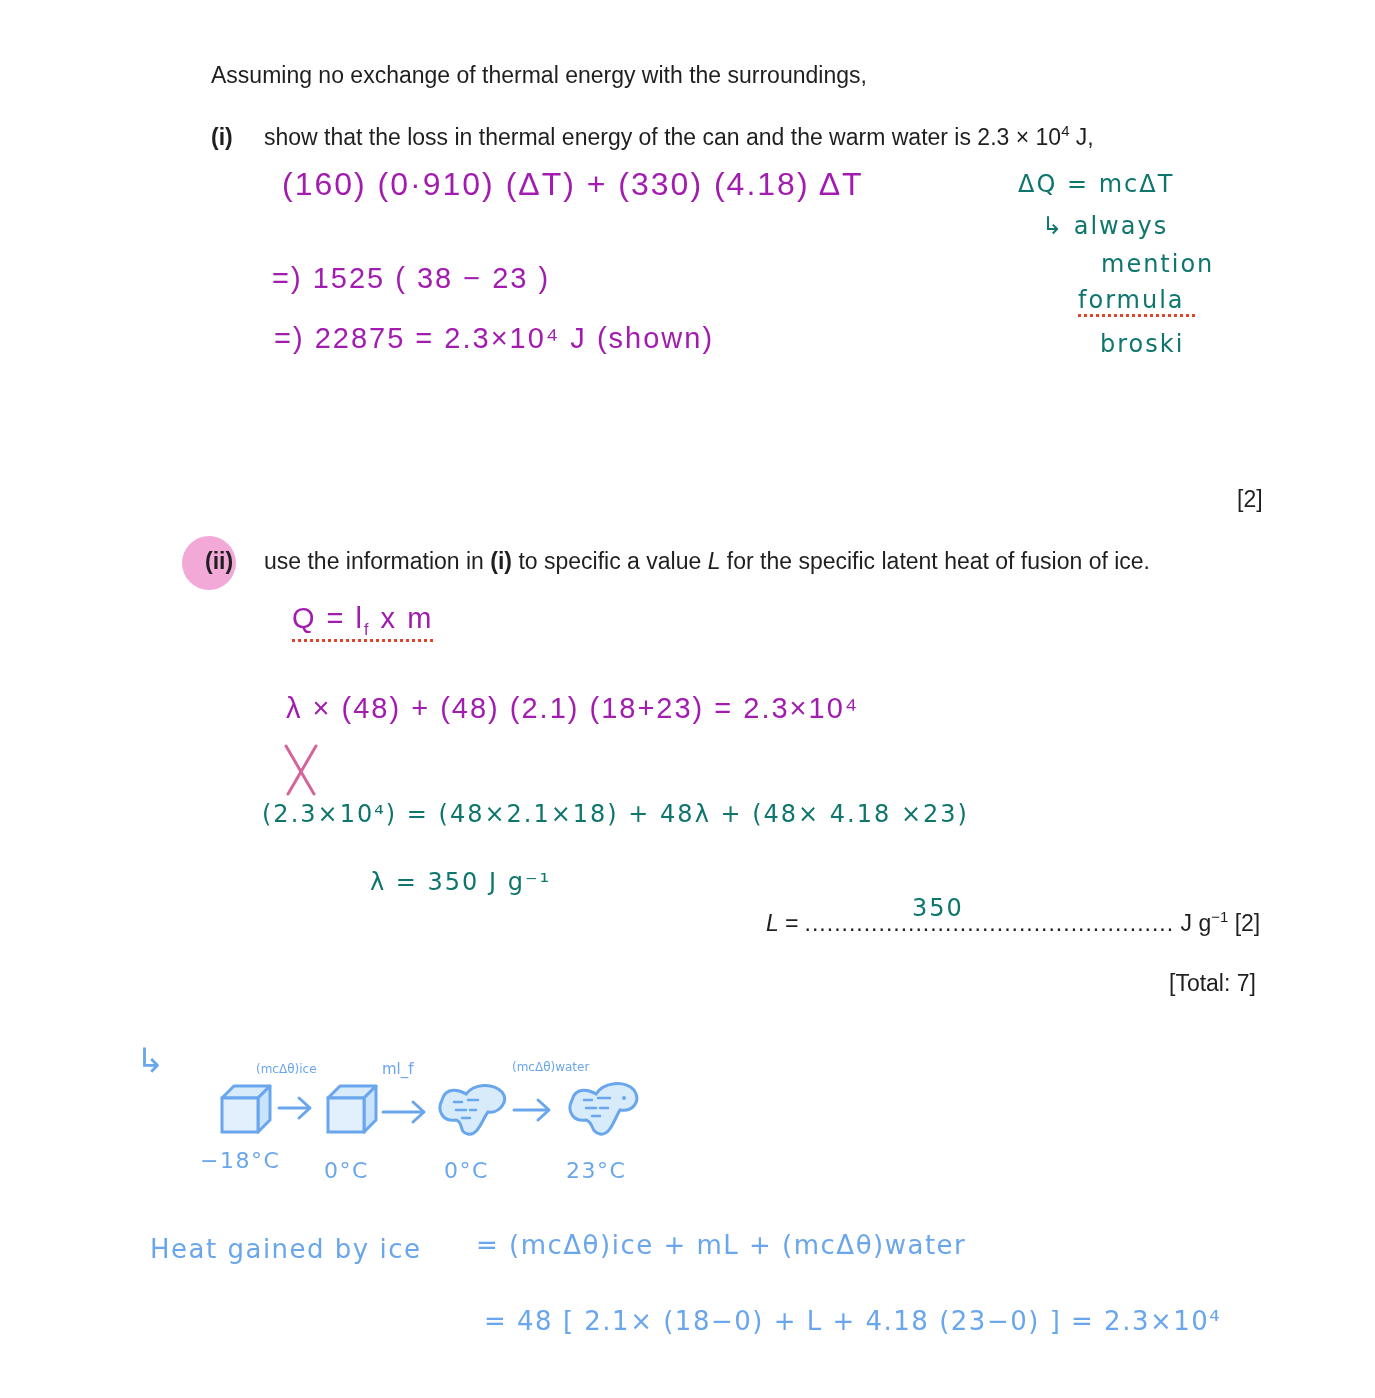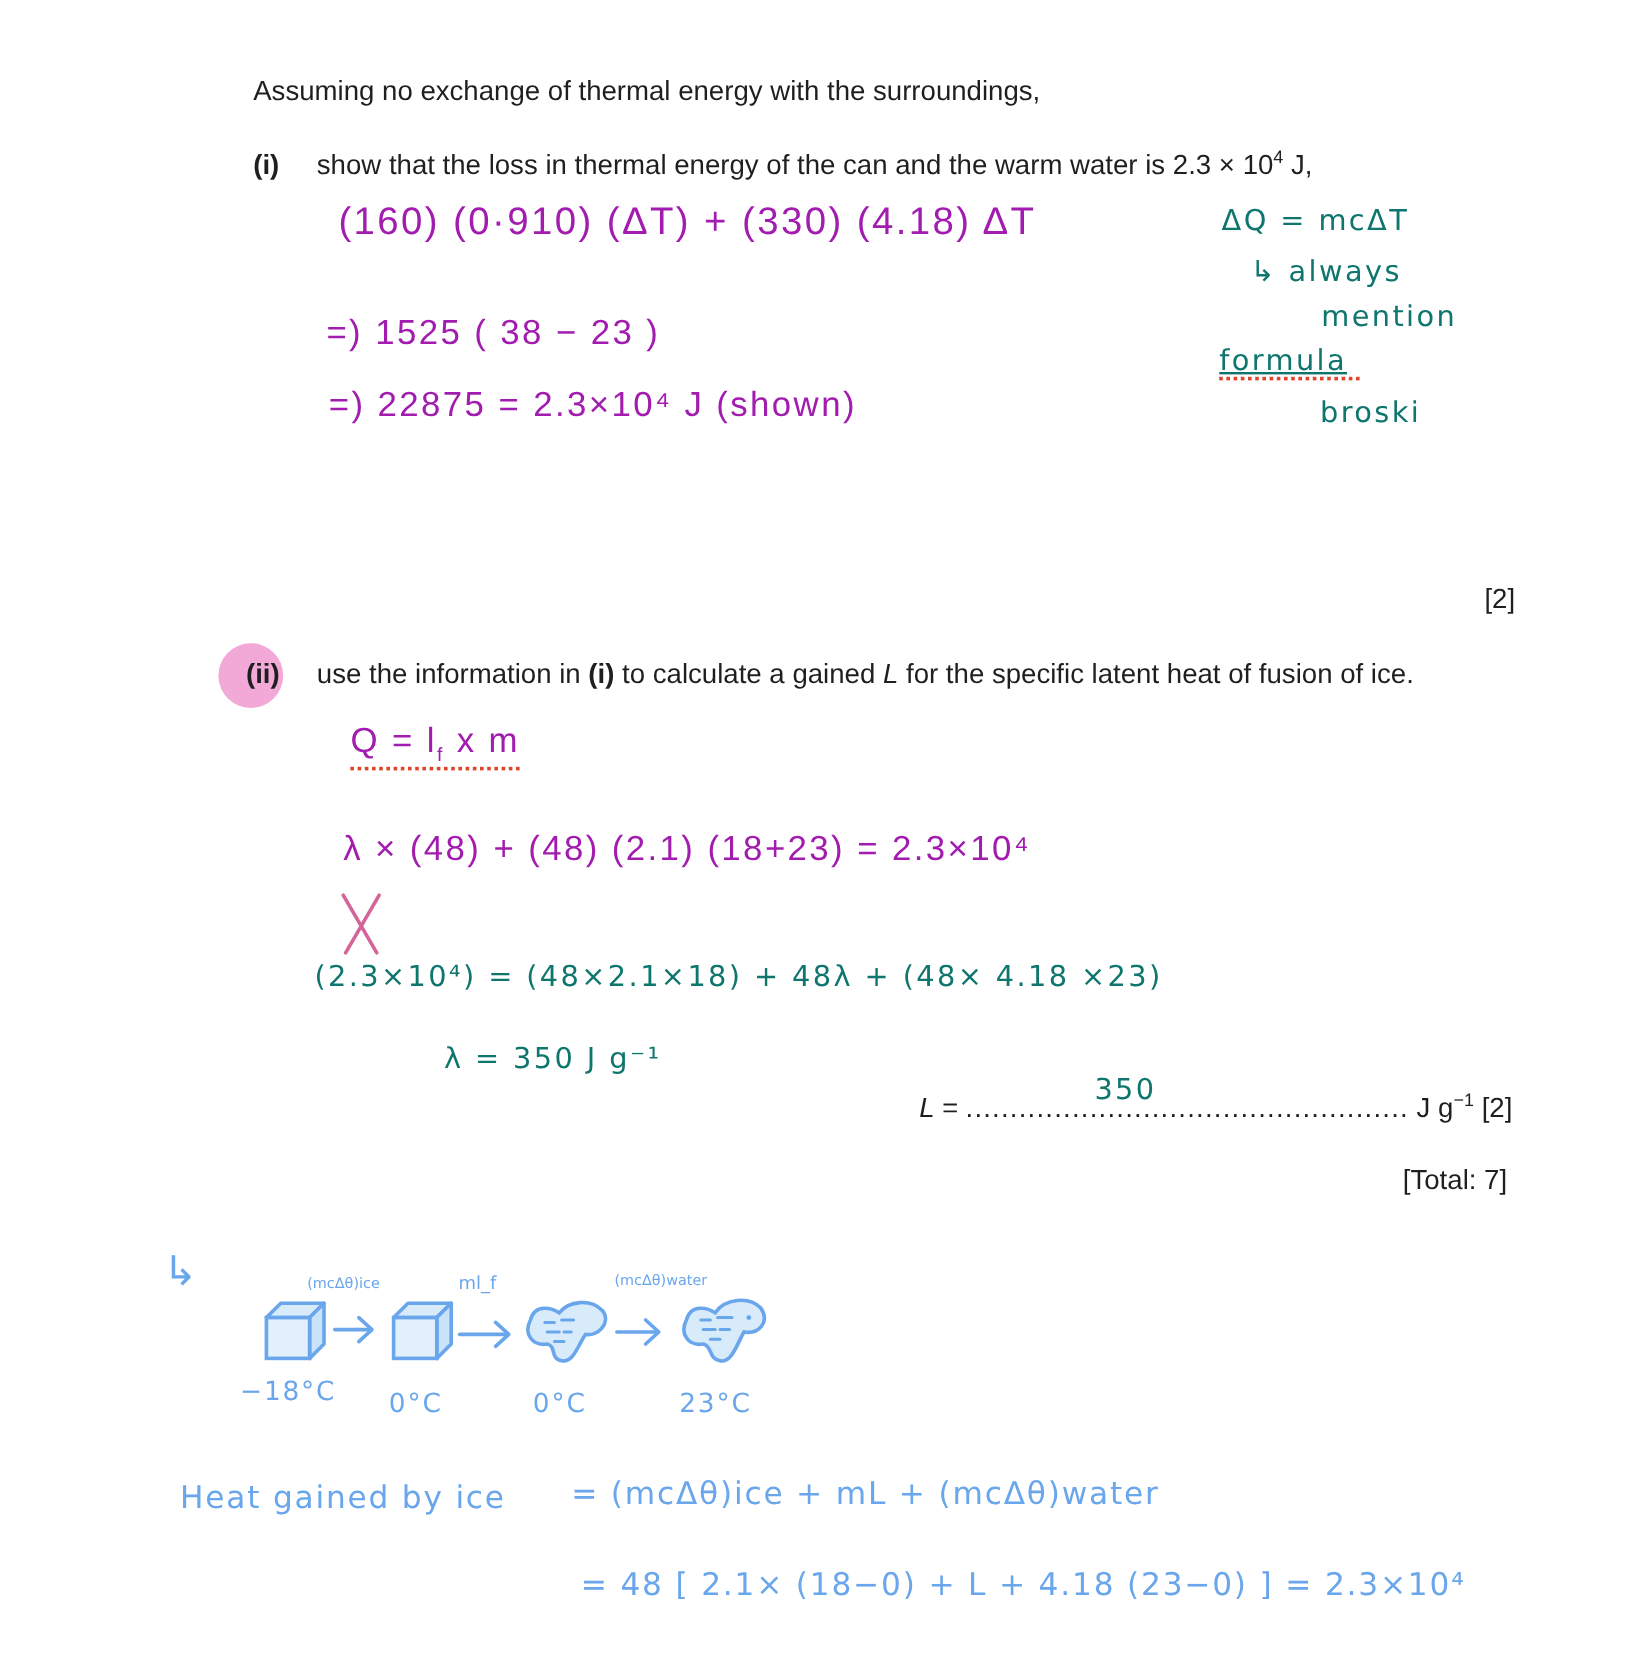--- a/index.html
+++ b/index.html
@@ -28,29 +28,29 @@
   <span>show that the loss in thermal energy of the can and the warm water is 2.3 × 10</span><sup>4</sup><span> J,</span>
 </div>
 
 <div class="abs hand-black" style="left:282px; top:166px; font-size:32px;">(160) (0·910) (ΔT) + (330) (4.18) ΔT</div>
 <div class="abs hand-black" style="left:272px; top:262px;">=) 1525 ( 38 − 23 )</div>
 <div class="abs hand-black" style="left:274px; top:322px;">=) 22875 = 2.3×10⁴ J (shown)</div>
 
 <div class="abs hand-pink" style="left:1018px; top:170px;">ΔQ = mcΔT</div>
 <div class="abs hand-pink" style="left:1042px; top:212px;">↳ always</div>
 <div class="abs hand-pink" style="left:1101px; top:250px;">mention</div>
-<div class="abs hand-pink dotted-red" style="left:1016px; top:286px; padding-right:10px;text-decoration:underline;">formula</div>
+<div class="abs hand-pink dotted-red" style="left:1078px; top:286px; padding-right:10px;">formula</div>
 <div class="abs hand-pink" style="left:1100px; top:330px;">broski</div>
 
 <div class="abs print" style="left:1237px; top:486px;">[2]</div>
 
 <div class="highlight-circle" style="left:182px; top:536px;"></div>
 <div class="abs print bold" style="left:205px; top:548px;">(ii)</div>
 <div class="abs print" style="left:264px; top:548px;">
-  <span>use the information in </span><span class="bold">(i)</span><span> to calculate a gained </span><span class="ital">L</span><span> for the specific latent heat of fusion of ice.</span>
+  <span>use the information in </span><span class="bold">(i)</span><span> to specific a value </span><span class="ital">L</span><span> for the specific latent heat of fusion of ice.</span>
 </div>
 
 <div class="abs hand-black" style="left:292px; top:602px;">
   <span class="dotted-red" style="display:inline-block;"><span>Q = l</span><sub style="font-size:16px;">f</sub><span> x m</span></span>
 </div>
 <div class="abs hand-black" style="left:286px; top:692px;">λ × (48) + (48) (2.1) (18+23) = 2.3×10⁴</div>
 
 <svg style="left:284px; top:744px;" width="34" height="52">
   <line x1="2" y1="2" x2="30" y2="50" stroke="#d4649a" stroke-width="3" stroke-linecap="round"></line>
   <line x1="32" y1="2" x2="4" y2="50" stroke="#d4649a" stroke-width="3" stroke-linecap="round"></line>

